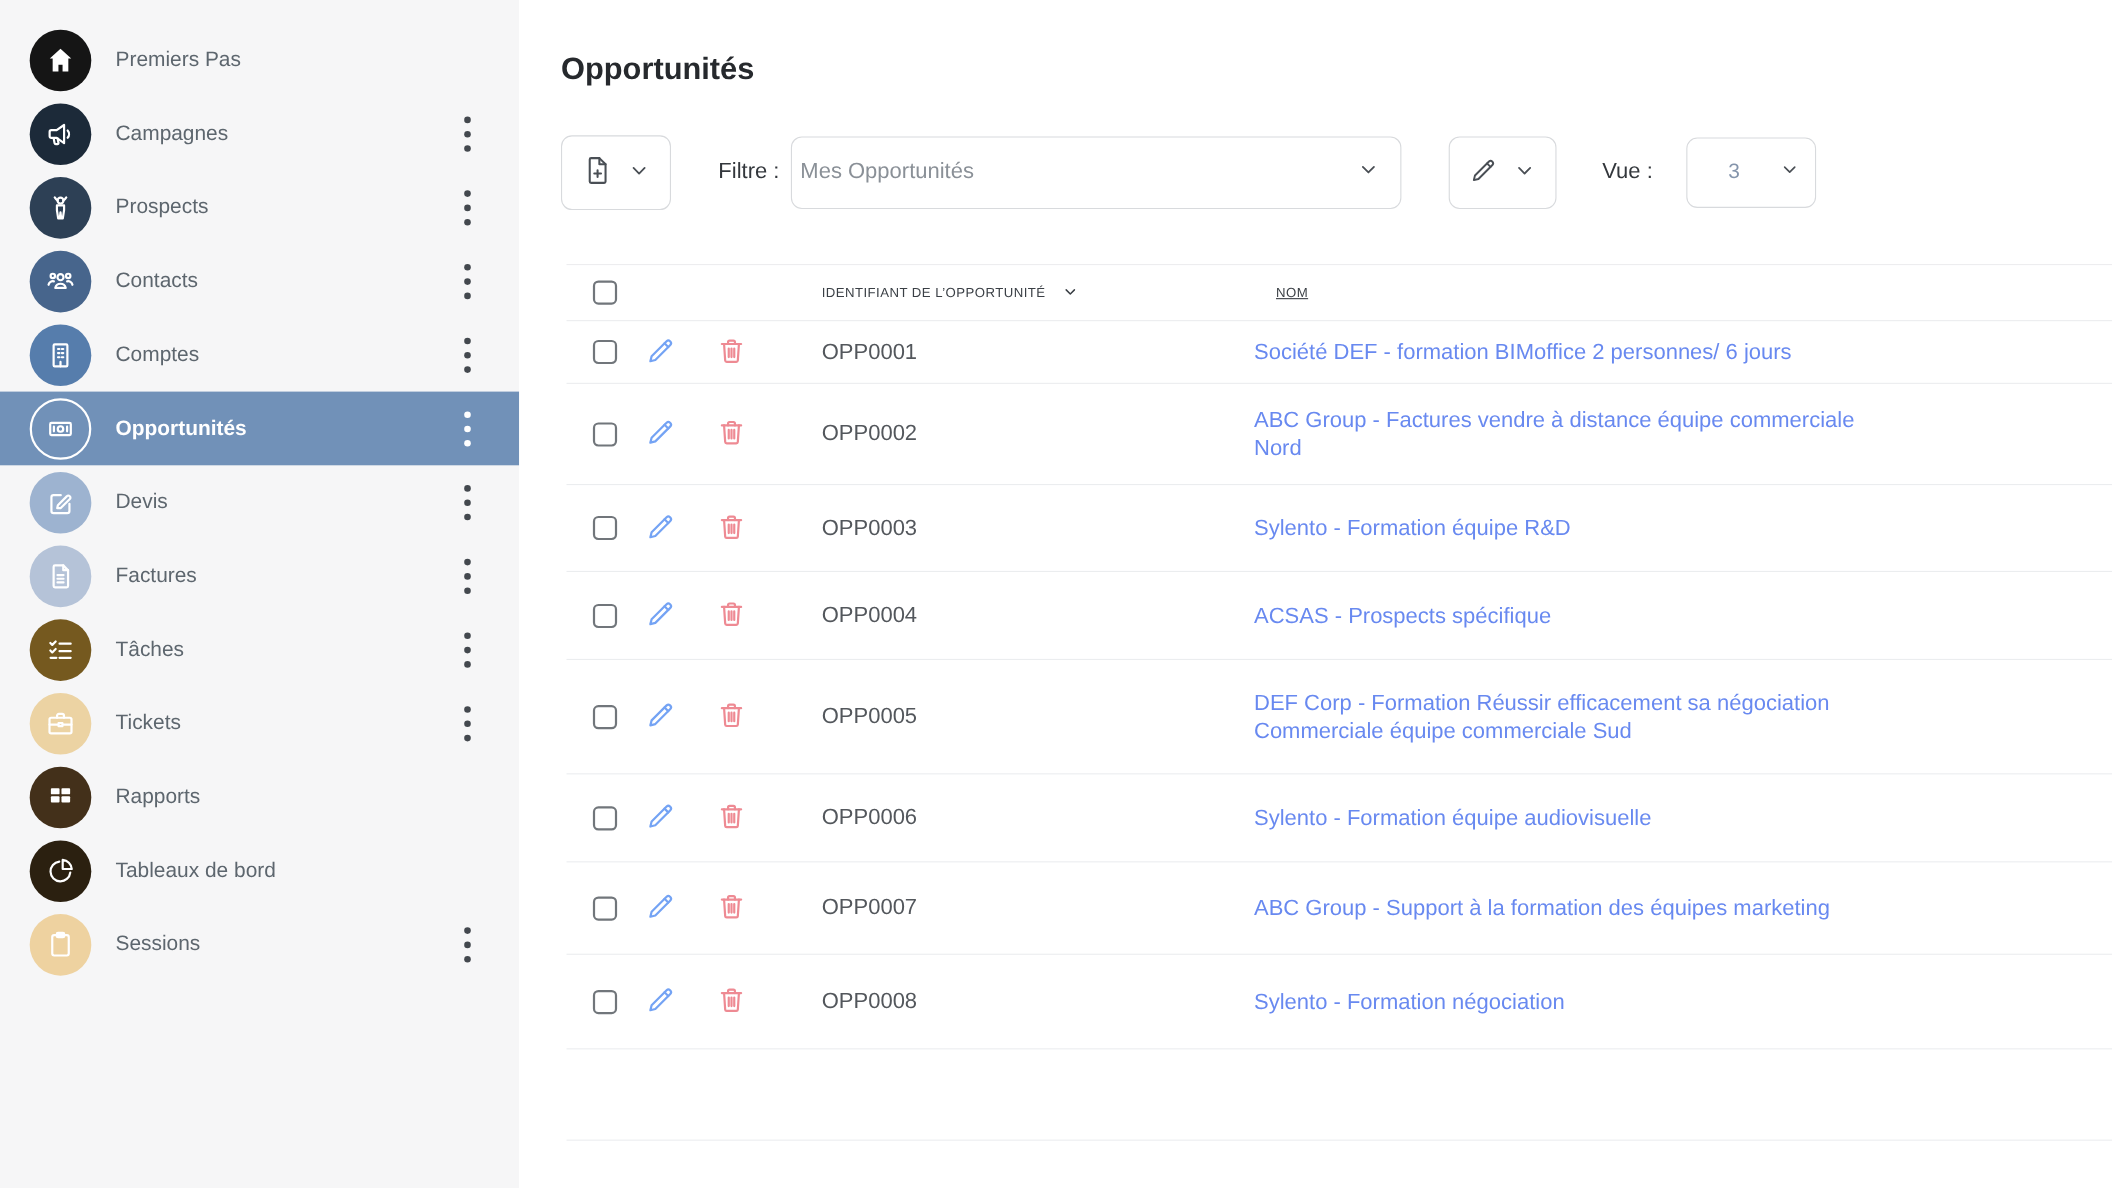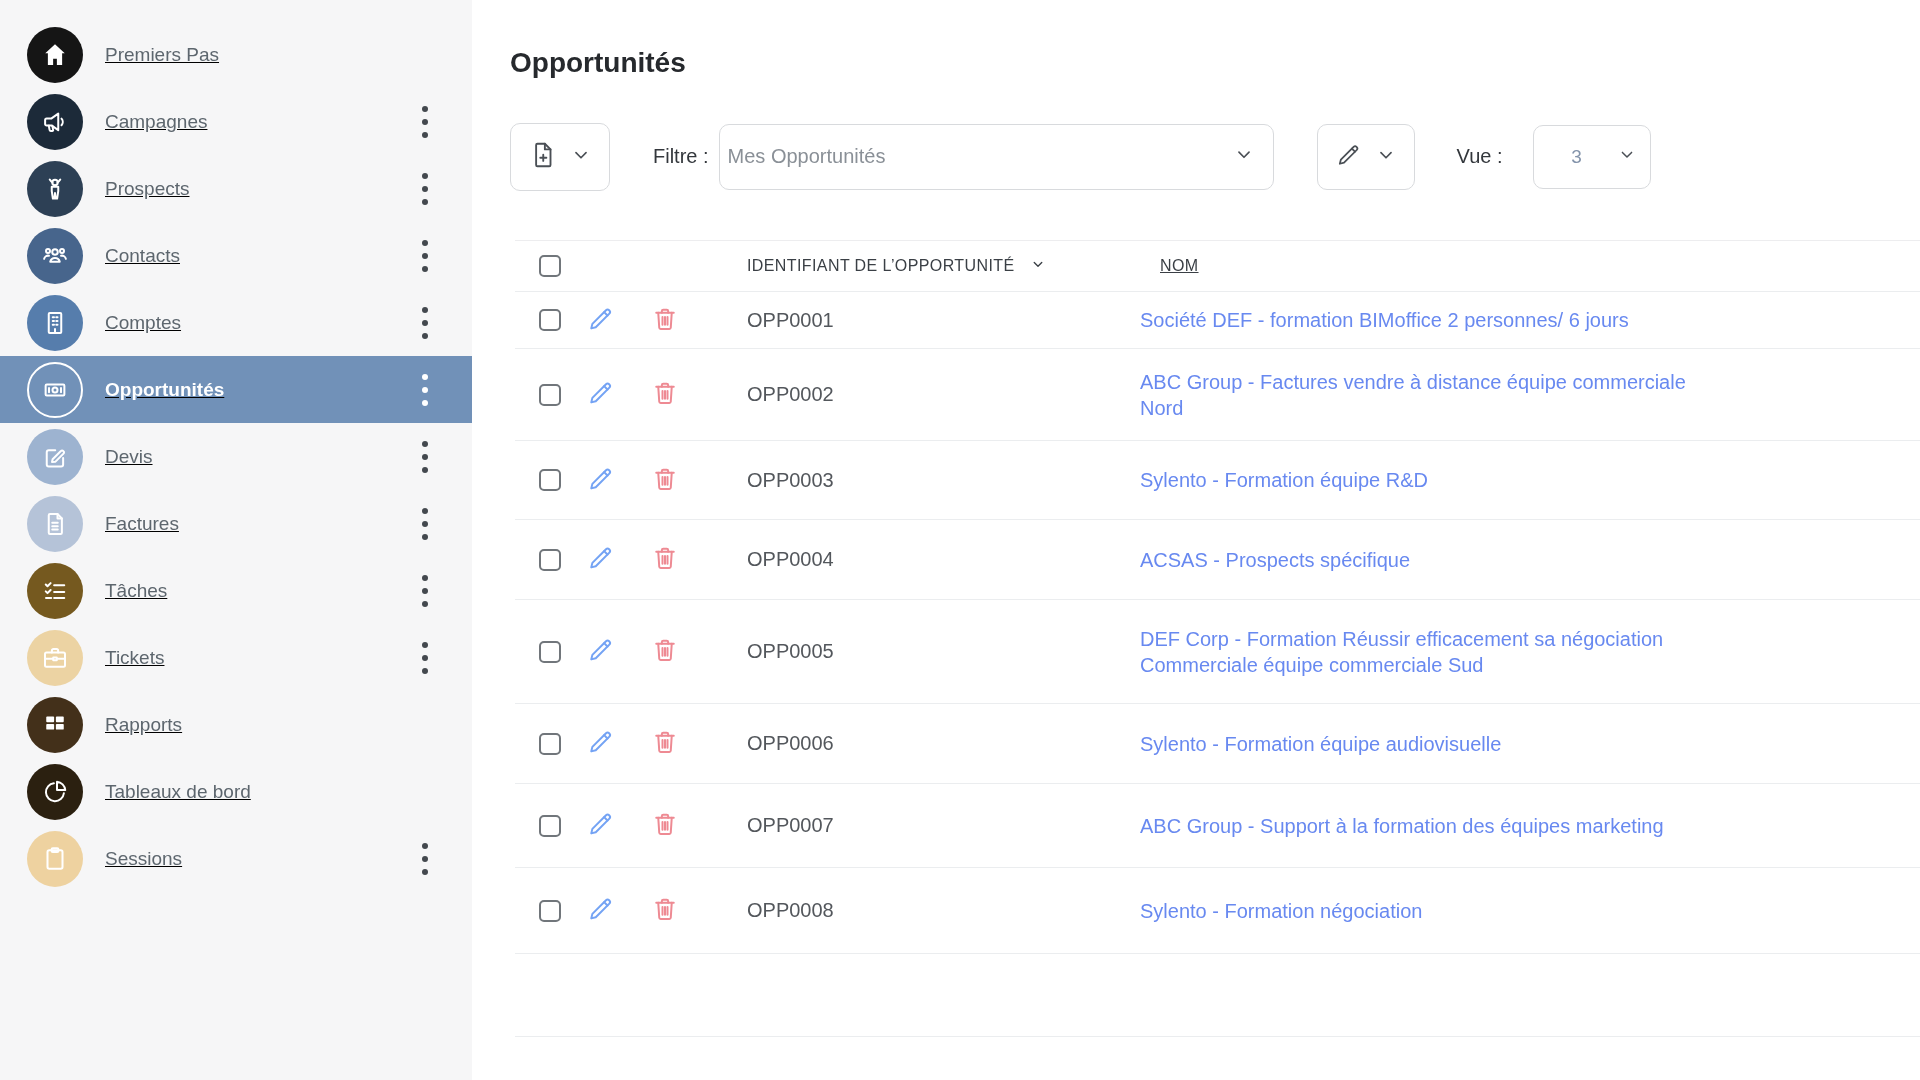--- a/index.html
+++ b/index.html
@@ -4,21 +4,21 @@
 <style>
   * { box-sizing: border-box; }
   html,body { margin:0; padding:0; }
   body {
     width:1920px; height:1080px; position:relative; overflow:hidden;
     background:#fff; font-family:"Liberation Sans", sans-serif;
   }
   
   .sidebar {
     position:absolute; left:0; top:0; bottom:0; width:472px;
-    background:var(--sidebar-bg,#f6f6f7); padding-top:21px;text-decoration:underline;
+    background:var(--sidebar-bg,#f6f6f7); padding-top:21px;
   }
   .s-item { position:relative; height:67px; display:flex; align-items:center; cursor:pointer; }
   .s-item .circle {
     width:56px; height:56px; border-radius:50%; margin-left:27px; flex:none;
     display:flex; align-items:center; justify-content:center; color:#fff;
   }
   .s-item .circle svg { width:30px; height:30px; display:block; }
   .s-item .label { margin-left:22px; font-size:19px; color:#5d666e; white-space:nowrap; }
   .s-item.selected { background:var(--sel-bg,#7191b8); }
   .s-item.selected .label { color:#fff; font-weight:bold; }
@@ -52,21 +52,21 @@
   .select-view .chev { right:13px; }
   
   .table { position:absolute; left:43px; right:0; top:240px; }
   .trow {
     display:grid; grid-template-columns:70px 65px 65px 425px 1fr;
     align-items:center; border-bottom:1px solid var(--divider,#ebedef);
   }
   .thead { height:52px; border-top:1px solid #ededef; }
   .cell { display:flex; align-items:center; }
   .c-check { justify-content:center; }
-  .th { font-size:16px; color:#3a3f45; letter-spacing:.4px; white-space:nowrap; }
+  .th { font-size:12px; color:#3a3f45; letter-spacing:.4px; white-space:nowrap; }
   .th-id { padding-left:32px; gap:14px; }
   .th-name { padding-left:20px;text-decoration:underline; }
   input[type=checkbox] {
     appearance:none; -webkit-appearance:none; width:22px; height:22px; margin:0;
     border:2px solid #71767b; border-radius:5px; background:#fff; cursor:pointer;
   }
   .icon-btn { background:none; border:none; padding:0; cursor:pointer; display:flex; align-items:center; }
   .icon-btn svg { width:30px; height:30px; }
   .icon-btn.edit { color:var(--edit-blue,#74a3f4); }
   .icon-btn.del  { color:var(--del-red,#ee8a93); }

